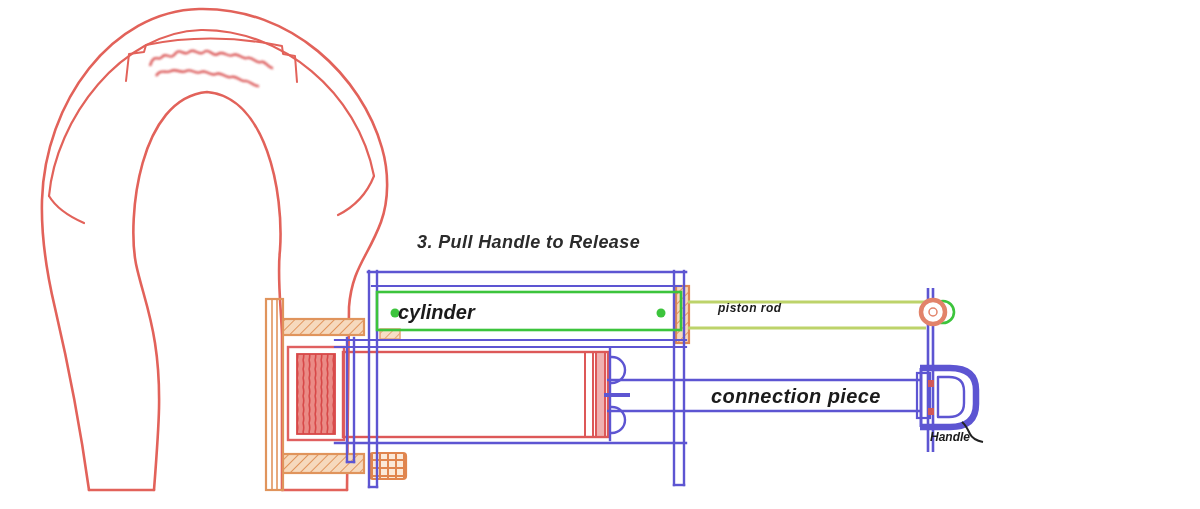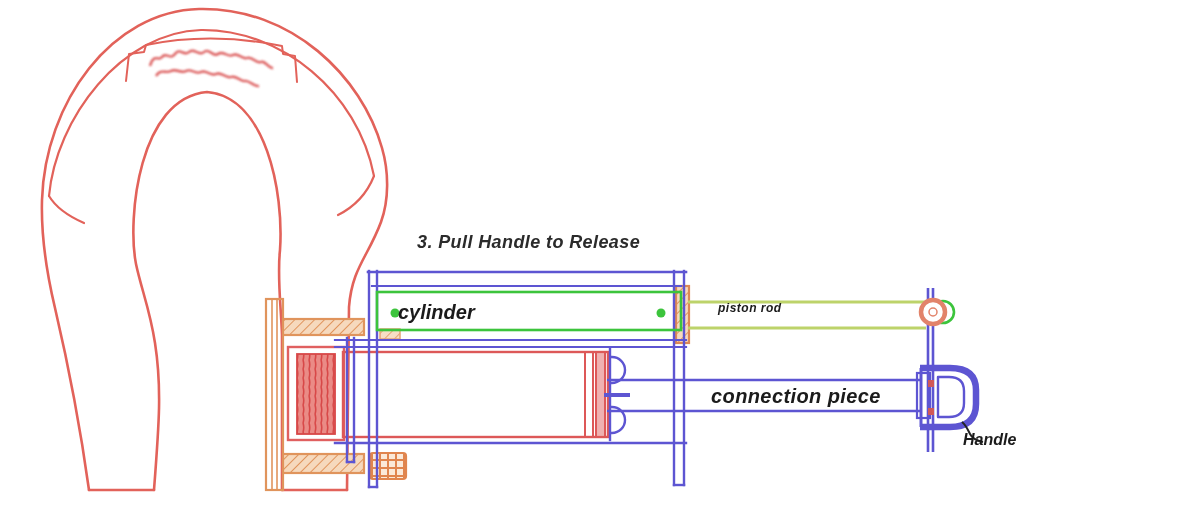--- a/index.html
+++ b/index.html
@@ -19,21 +19,21 @@
     white-space:nowrap;
     filter:blur(0.45px);
     line-height:1.1;
   }
   .lbl-note{font-weight:600;color:#2b2b2b;font-size:18px;letter-spacing:0.4px;}
   .lbl-cylinder{left:398px;top:301px;font-size:20px;}
   .lbl-shacklepin{left:392px;top:378px;font-size:21px;letter-spacing:0.3px;}
   .lbl-pistonrod{left:718px;top:302px;font-size:12px;letter-spacing:0.5px;}
   .lbl-connpiece{left:703px;top:385px;font-size:20px;letter-spacing:0.4px;margin-left:8px;}
   .lbl-connplate{left:990px;top:327px;font-size:20px;letter-spacing:0.4px;}
-  .lbl-handle{left:963px;top:431px;font-size:16px;}
+  .lbl-handle{left:930px;top:431px;font-size:12px;}
   .lbl-step{left:417px;top:233px;}
 </style>
 </head>
 <body>
 
 <div class="stage">
 
   <svg width="1200" height="509" viewBox="0 0 1200 509">
     <defs>
       <pattern id="hatchO" width="7" height="7" patternUnits="userSpaceOnUse" patternTransform="rotate(45)">

